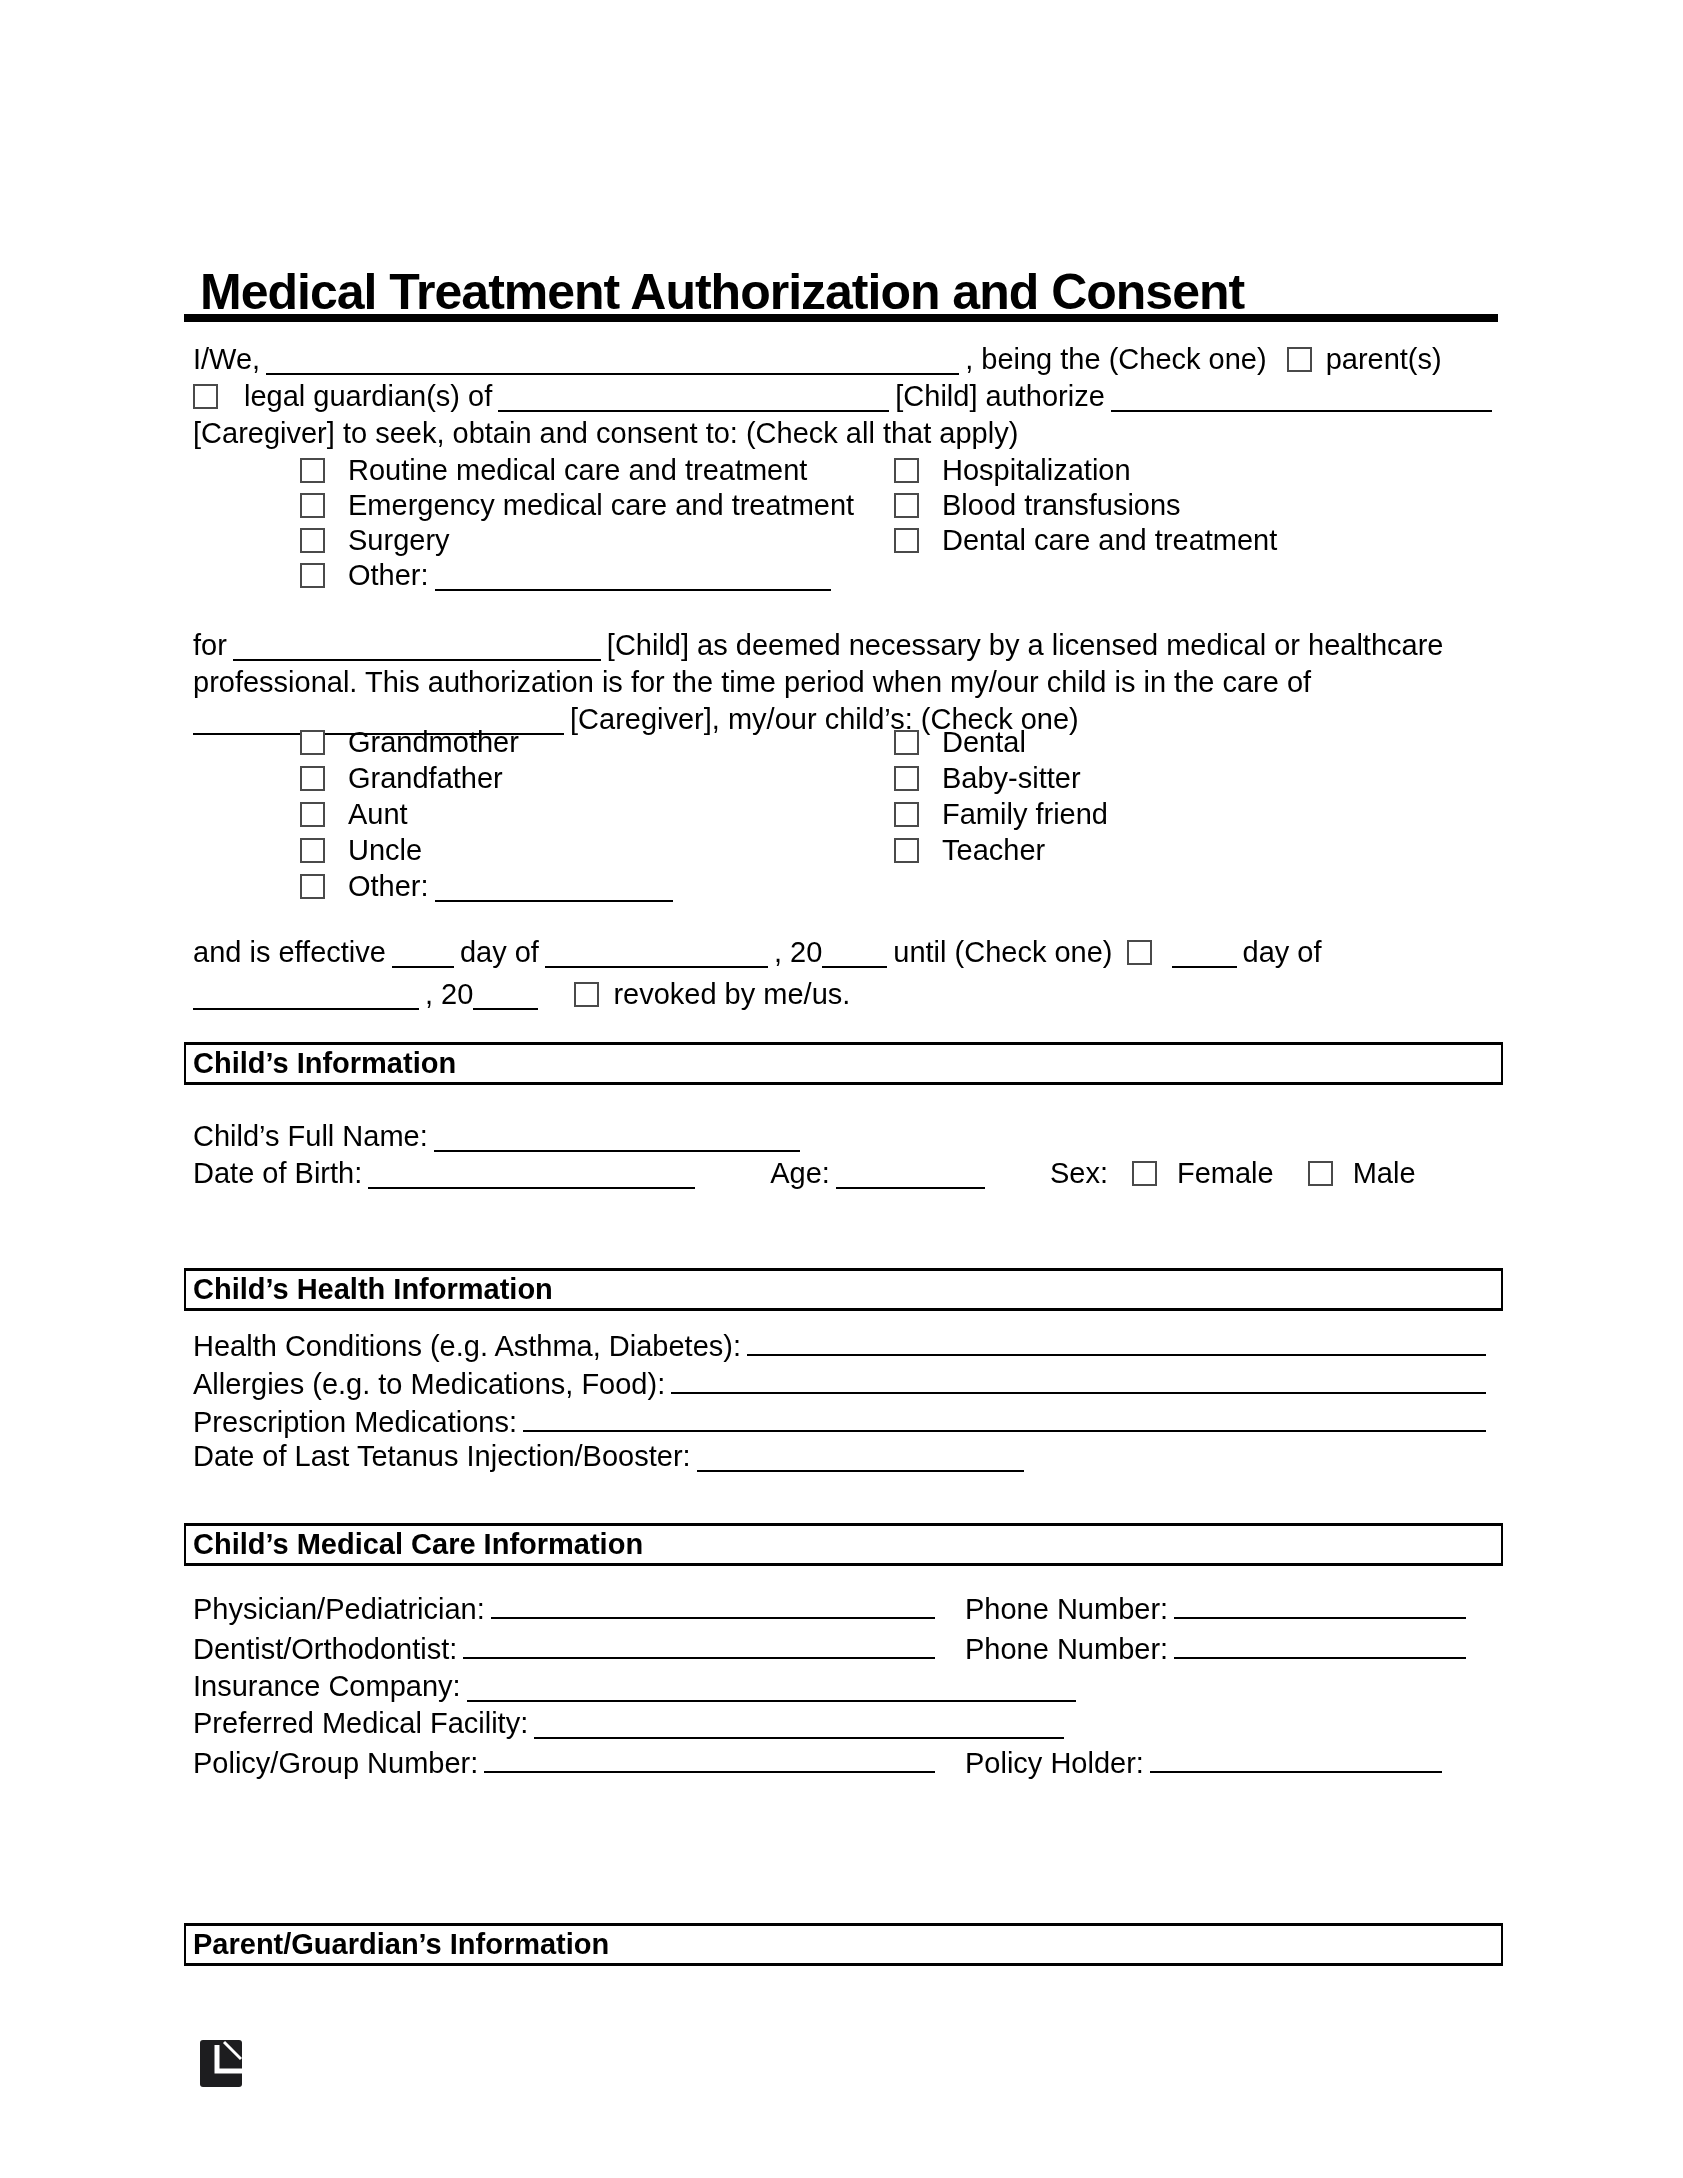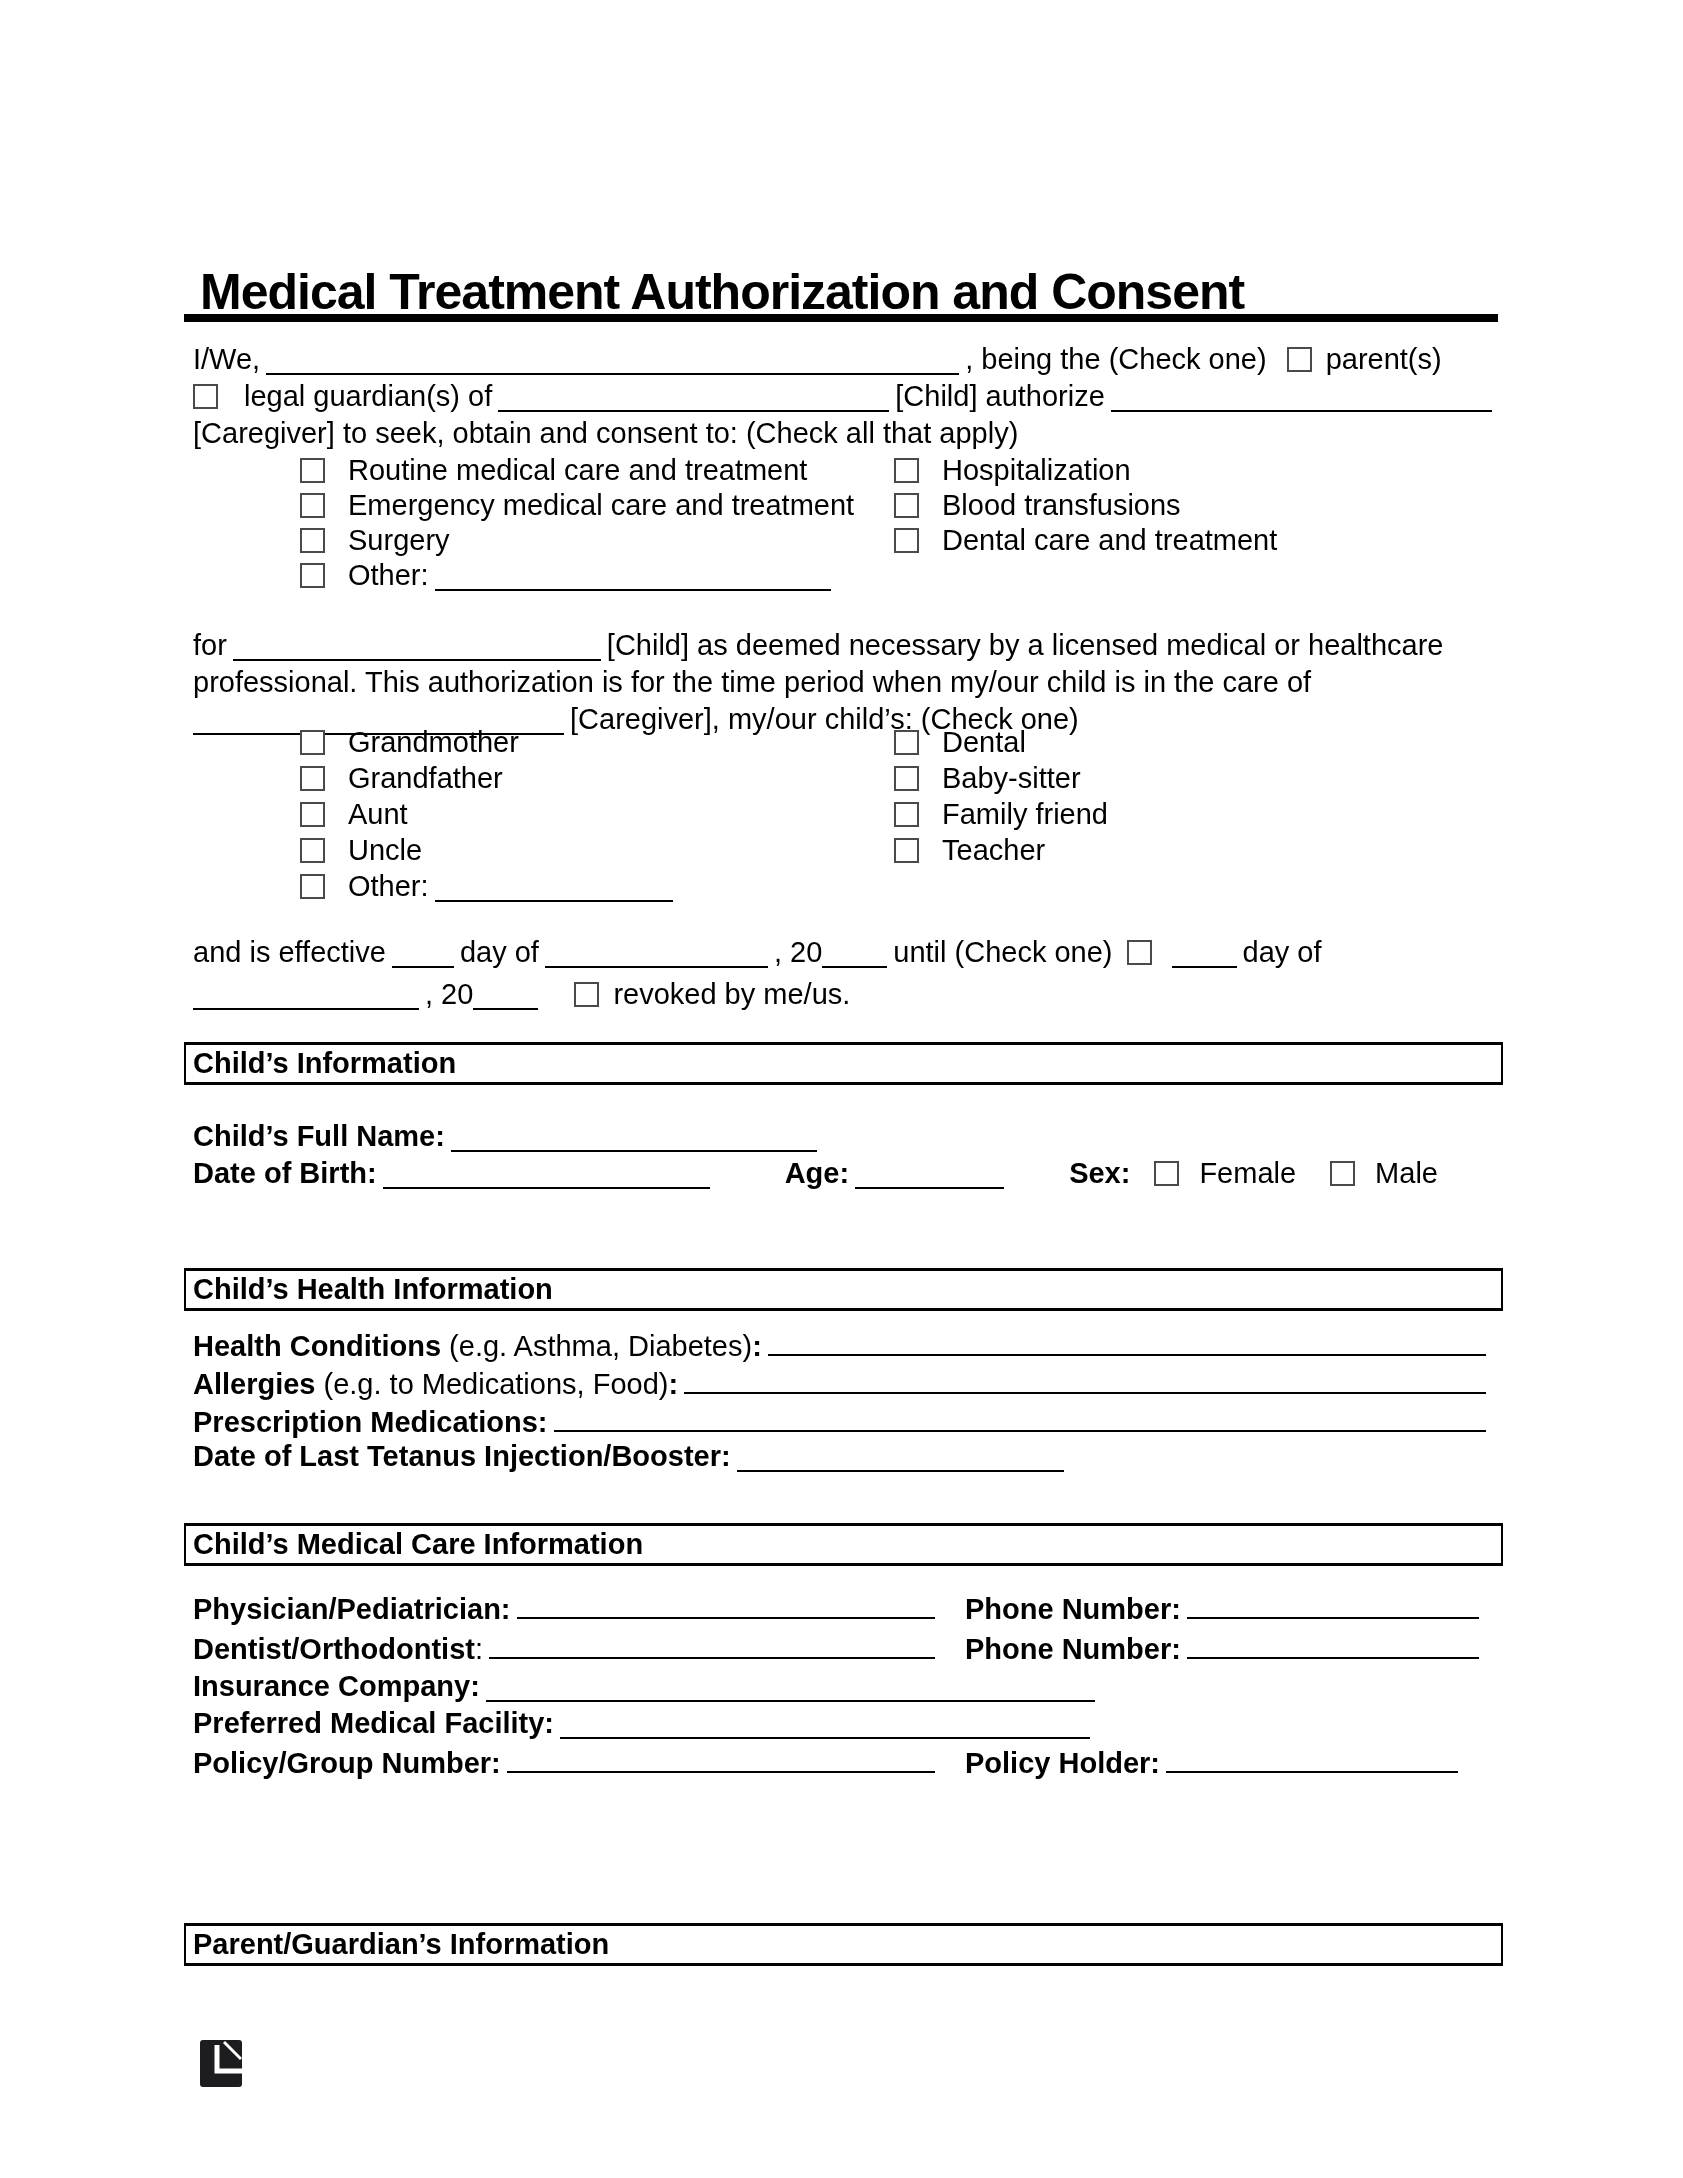--- a/index.html
+++ b/index.html
@@ -1,21 +1,21 @@
 <!DOCTYPE html>
 <html><head>
 <meta charset="utf-8">
 <style>
   html,body{margin:0;padding:0;background:#fff;}
   .page{
     position:relative;width:1683px;height:2178px;background:#ffffff;
     font-family:"Liberation Sans", sans-serif;font-size:29px;color:#000;
     overflow:hidden;
   }
-  .b{font-weight:bold;}
+  .b{font-weight:normal;}
   .line{white-space:nowrap;}
   
   .bl{display:inline-block;border-bottom:2px solid #000;height:1em;vertical-align:-6px;margin:0 6px;}
   
   .cb{display:inline-block;width:21px;height:21px;border:2px solid #4a4a4a;background:#fff;vertical-align:-3px;margin:0 14px;}
   .title{position:absolute;left:200px;width:1314px;top:236px;text-align:left;
          font-size:50px;font-weight:bold;letter-spacing:-1px;margin-top:27px;}
   .title-rule{position:absolute;left:184px;top:314px;width:1314px;height:8px;background:#000;}
   .block{position:absolute;left:193px;width:1317px;}
   .p1{top:341px;line-height:37px;}

